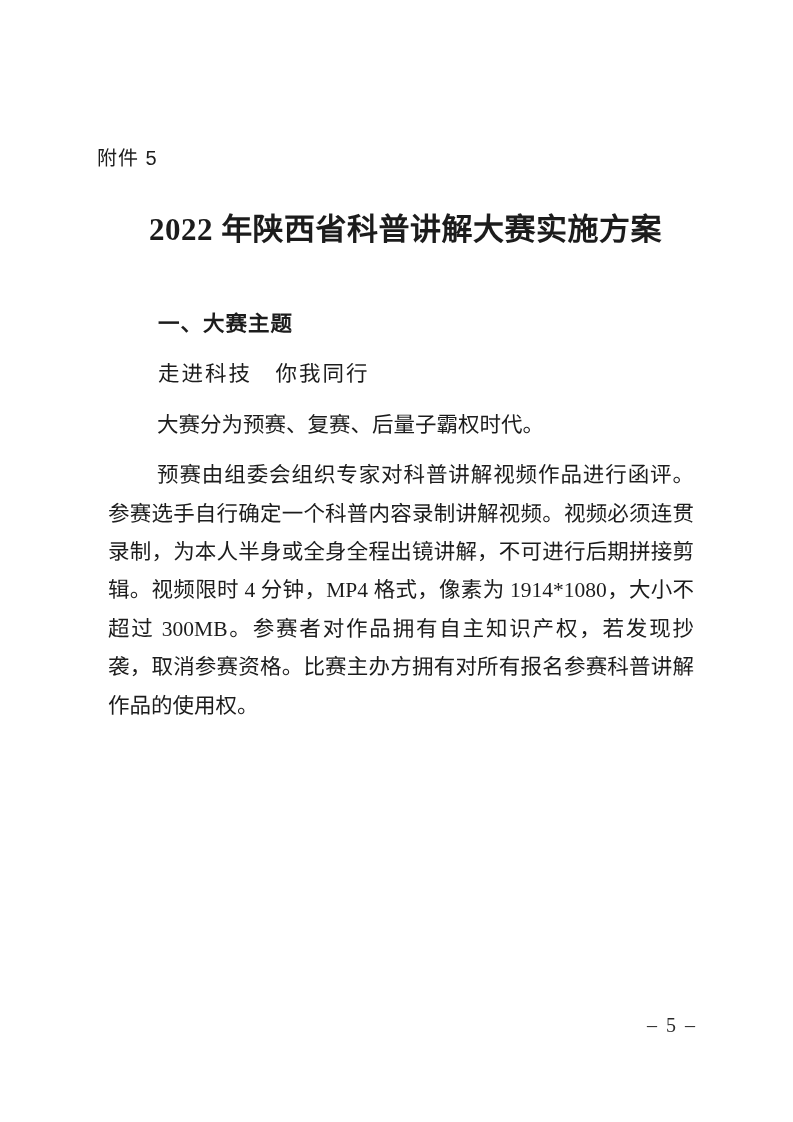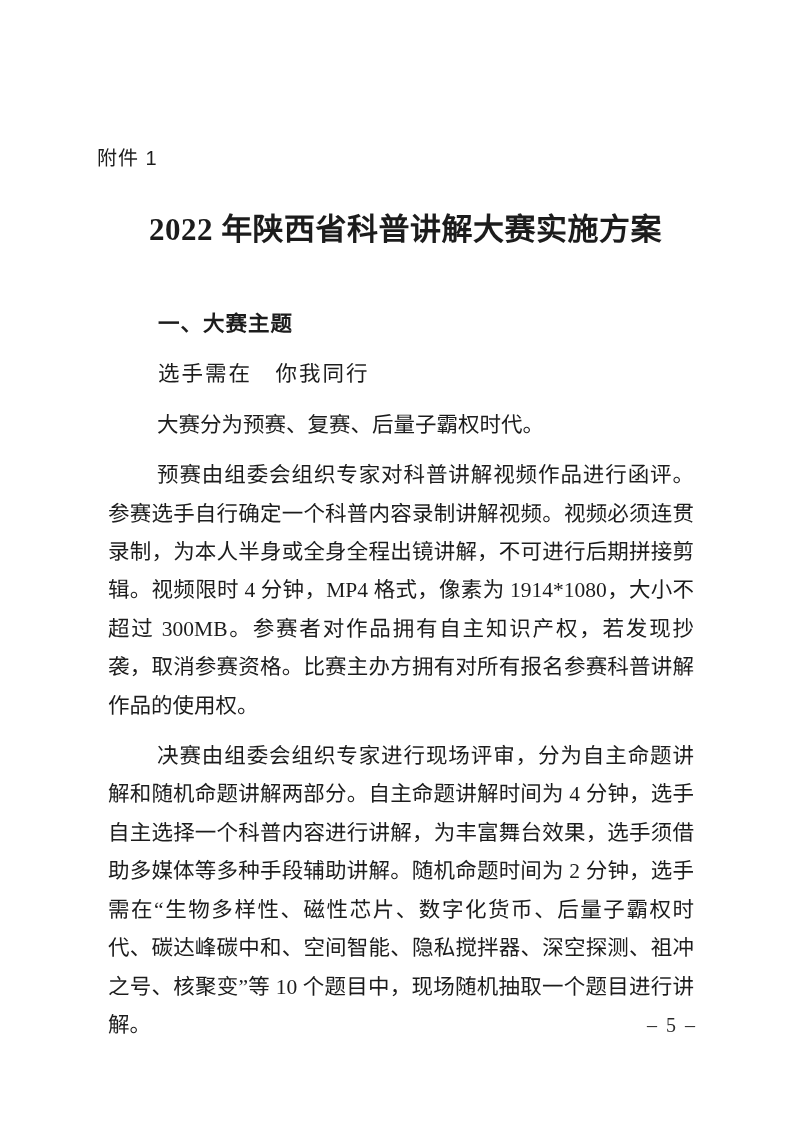--- a/index.html
+++ b/index.html
@@ -78,35 +78,34 @@
     letter-spacing: 2px;
     color: #2a2a2a;
     white-space: pre;
   }
 </style>
 </head>
 <body>
 
 <div class="page">
 
-  <div class="attachment-label">附件 1</div>
+  <div class="attachment-label">附件 5</div>
 
   <h1 class="doc-title">2022 年陕西省科普讲解大赛实施方案</h1>
 
   <div class="content">
 
     <p class="section-heading">一、大赛主题</p>
 
-    <p class="theme-line">选手需在　你我同行</p>
+    <p class="theme-line">走进科技　你我同行</p>
 
 
     <p class="body-para">大赛分为预赛、复赛、后量子霸权时代。</p>
 
     <p class="body-para">预赛由组委会组织专家对科普讲解视频作品进行函评。参赛选手自行确定一个科普内容录制讲解视频。视频必须连贯录制，为本人半身或全身全程出镜讲解，不可进行后期拼接剪辑。视频限时 4 分钟，MP4 格式，像素为 1914*1080，大小不超过 300MB。参赛者对作品拥有自主知识产权，若发现抄袭，取消参赛资格。比赛主办方拥有对所有报名参赛科普讲解作品的使用权。</p>
 
 
-    <p class="body-para">决赛由组委会组织专家进行现场评审，分为自主命题讲解和随机命题讲解两部分。自主命题讲解时间为 4 分钟，选手自主选择一个科普内容进行讲解，为丰富舞台效果，选手须借助多媒体等多种手段辅助讲解。随机命题时间为 2 分钟，选手需在“生物多样性、磁性芯片、数字化货币、后量子霸权时代、碳达峰碳中和、空间智能、隐私搅拌器、深空探测、祖冲之号、核聚变”等 10 个题目中，现场随机抽取一个题目进行讲解。</p>
 
   </div>
 
   <div class="page-number">– 5 –</div>
 
 </div>
 
 </body></html>

